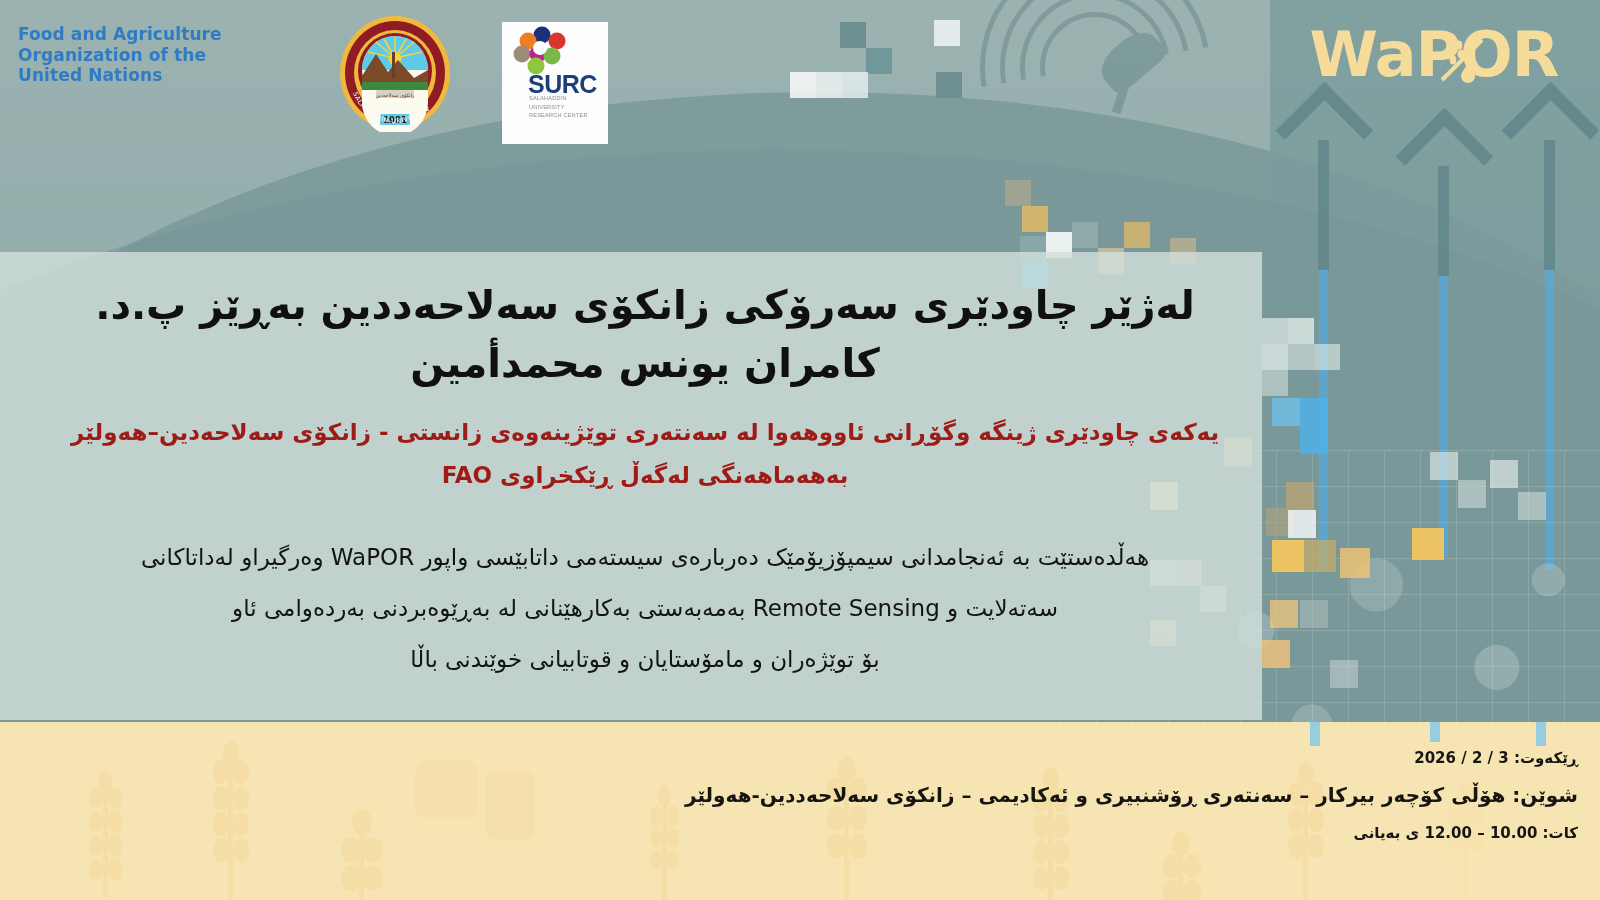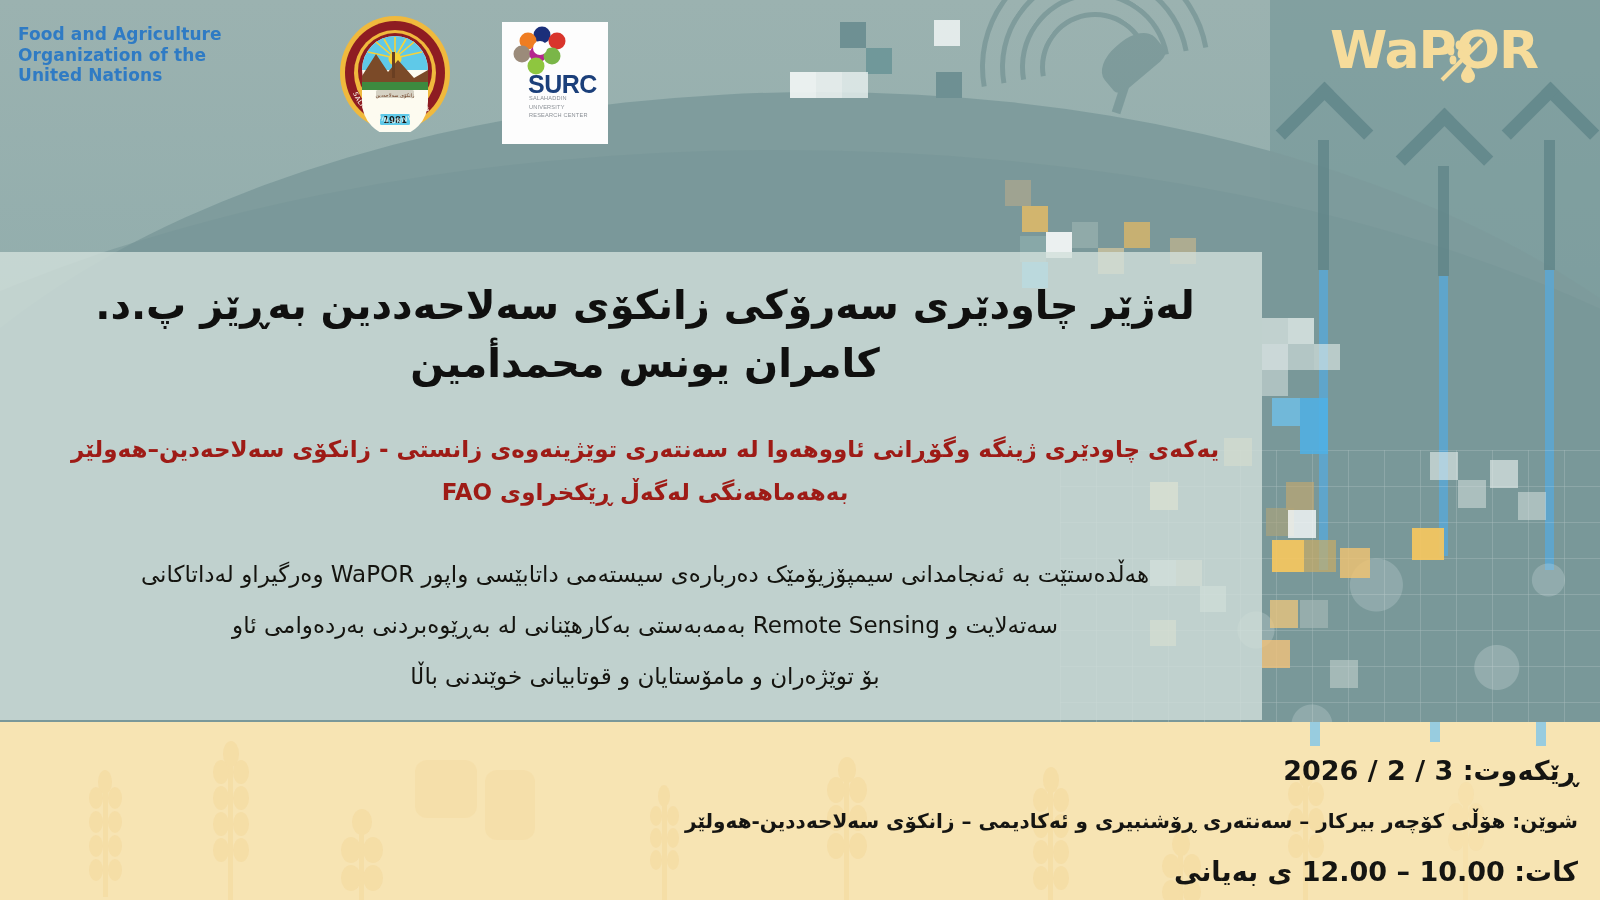--- a/index.html
+++ b/index.html
@@ -46,39 +46,39 @@
   .header{position:absolute;left:0;top:0;width:1600px;height:150px;z-index:20;}
   .fao-logo{position:absolute;left:18px;top:24px;display:flex;align-items:center;gap:10px;}
   .fao-mark{width:80px;height:80px;position:relative;}
   .fao-text{color:#2f7bc4;font-weight:bold;font-size:17px;line-height:1.22;letter-spacing:.1px;}
   .su-seal{position:absolute;left:336px;top:14px;width:118px;height:118px;}
   .surc{position:absolute;left:502px;top:22px;width:106px;height:122px;background:#fdfdfd;}
   .surc-word{position:absolute;left:26px;top:48px;color:#1b3f7a;font-weight:bold;font-size:25px;letter-spacing:-.5px;font-family:"Liberation Sans",sans-serif;}
   .surc-sub{position:absolute;left:27px;top:72px;color:#8a8f95;font-size:5.6px;line-height:1.55;letter-spacing:.2px;font-family:"Liberation Sans",sans-serif;}
 
   .wapor{position:absolute;right:16px;top:26px;width:300px;text-align:center;}
-  .wapor-word{font-size:52px;font-weight:bold;color:#f6dc9b;letter-spacing:-1px;line-height:.95;font-family:"DejaVu Sans",sans-serif;position:relative;}
+  .wapor-word{font-size:62px;font-weight:bold;color:#f6dc9b;letter-spacing:-1px;line-height:.95;font-family:"DejaVu Sans",sans-serif;position:relative;}
   .wapor-sub{margin-top:6px;color:#f1e3c0;font-size:13.5px;line-height:1.35;font-weight:600;text-align:right;font-family:"Liberation Sans",sans-serif;}
 
   
   .panel{position:absolute;left:0;top:252px;width:1262px;height:468px;background:rgba(210,224,219,.80);z-index:15;}
   .content{position:absolute;left:0;top:252px;width:1290px;height:470px;z-index:16;direction:rtl;
     text-align:center;font-family:"DejaVu Sans","Liberation Sans",sans-serif;}
   .t-title{margin:24px 40px 0 40px;font-size:40px;font-weight:bold;color:#10100f;line-height:1.45;}
-  .t-red{margin:36px 36px 0 36px;font-size:23px;font-weight:bold;color:#9e1b16;line-height:1.85;}
+  .t-red{margin:19px 36px 0 36px;font-size:23px;font-weight:bold;color:#9e1b16;line-height:1.85;}
   .t-body{margin:38px 18px 0 18px;font-size:23px;color:#14140f;line-height:2.05;font-weight:500;}
   .t-body div{margin-bottom:4px;}
 
   
   .footband{position:absolute;left:0;top:722px;width:1600px;height:178px;z-index:14;
     background:#f7e4b3;overflow:hidden;}
   .wheat-row{position:absolute;left:0;bottom:0;width:1600px;height:178px;opacity:.55;}
   .foot-text{position:absolute;right:22px;top:742px;width:1560px;z-index:18;direction:rtl;text-align:right;
     font-family:"DejaVu Sans","Liberation Sans",sans-serif;color:#151512;}
-  .foot-line{font-size:27px;font-weight:bold;line-height:2.14;}
+  .foot-line{font-size:15px;font-weight:bold;line-height:2.14;}
   .foot-line.sm{font-size:20px;}
 </style>
 </head>
 <body>
 
 <div class="poster">
 
   <div class="bg-base"></div>
   <div class="bg-dark-right"></div>
   <div class="bg-hill"></div>

